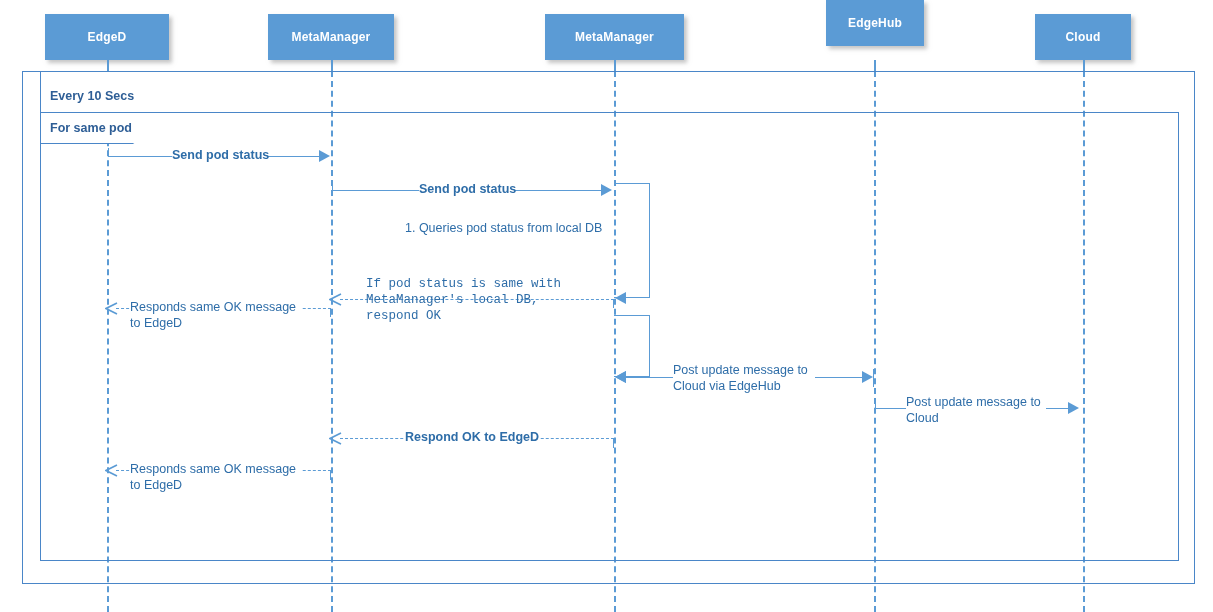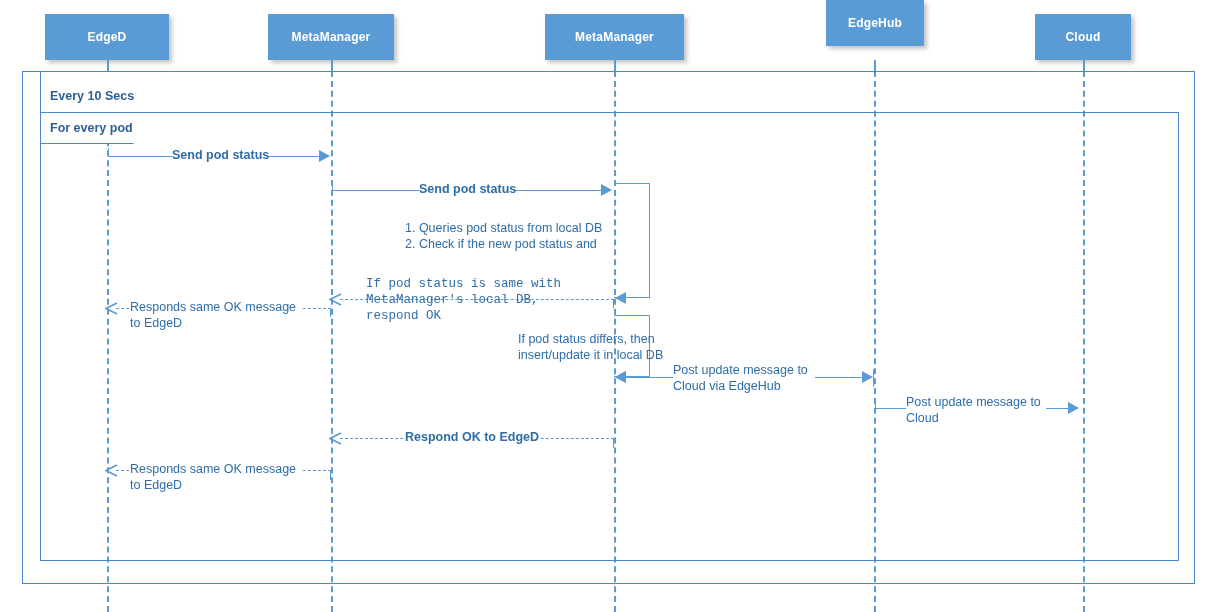--- a/index.html
+++ b/index.html
@@ -167,38 +167,37 @@
   <div class="lifeline" style="left:1083px; top:71px; height:541px;"></div>
 
   <div class="frame" style="left:22px; top:71px; width:1173px; height:513px;"></div>
 
   <div class="frame-tab" style="left:22px; top:71px; width:116px; height:49px;margin-left:18px;">
     <span class="tab-label">Every 10 Secs</span>
   </div>
 
   <div class="frame" style="left:40px; top:112px; width:1139px; height:449px;"></div>
   <div class="frame-tab" style="left:40px; top:112px; width:116px; height:32px;">
-    <span class="tab-label">For every pod</span>
+    <span class="tab-label">For same pod</span>
   </div>
 
   <div class="msg-line" style="left:108px; top:156px; width:214px;"></div>
   <div class="stub" style="left:108px; top:148px; width:0; height:9px; border-left:1.5px solid #5B9BD5;"></div>
   <div class="arrowhead arrow-right-filled" style="left:319px; top:150px;"></div>
   <div class="msg-label" style="left:172px; top:148px; width:96px;">Send pod status</div>
 
   <div class="msg-line" style="left:332px; top:190px; width:272px;"></div>
   <div class="stub" style="left:332px; top:182px; width:0; height:9px; border-left:1.5px solid #5B9BD5;"></div>
   <div class="arrowhead arrow-right-filled" style="left:601px; top:184px;"></div>
   <div class="msg-label" style="left:419px; top:182px; width:96px;">Send pod status</div>
 
   <div class="selfloop" style="left:614px; top:183px; width:36px; height:115px;"></div>
   <div class="arrowhead arrow-left-filled" style="left:615px; top:292px;"></div>
   <div class="note-label" style="left:405px; top:220px; width:414px;">
     <div>1. Queries pod status from local DB</div>
-    <div>2. Check if the new pod status and</div>
   </div>
 
   <div class="msg-line dashed" style="left:340px; top:299px; width:274px;"></div>
   <div class="stub" style="left:613px; top:299px; width:0; height:9px; border-left:1.5px solid #5B9BD5;"></div>
   <svg class="arrowhead arrow-left-open" style="left:329px; top:293px;" viewBox="0 0 13 13">
     <polyline points="12,1 1,6.5 12,12" fill="none" stroke="#5B9BD5" stroke-width="1.6"></polyline>
   </svg>
   <div class="note-label" style="left:366px; top:276px; width:175px;font-family:Liberation Mono, monospace;">
     <div>If pod status is same with</div>
     <div>MetaManager's local DB,</div>
@@ -210,24 +209,20 @@
   <svg class="arrowhead arrow-left-open" style="left:105px; top:302px;" viewBox="0 0 13 13">
     <polyline points="12,1 1,6.5 12,12" fill="none" stroke="#5B9BD5" stroke-width="1.6"></polyline>
   </svg>
   <div class="note-label" style="left:130px; top:299px; width:172px; background:#ffffff;">
     <div>Responds same OK message</div>
     <div>to EdgeD</div>
   </div>
 
   <div class="selfloop" style="left:614px; top:315px; width:36px; height:62px;"></div>
   <div class="arrowhead arrow-left-filled" style="left:615px; top:371px;"></div>
-  <div class="note-label" style="left:518px; top:331px; width:232px;">
-    <div>If pod status differs, then</div>
-    <div>insert/update it in local DB</div>
-  </div>
 
   <div class="msg-line" style="left:622px; top:377px; width:244px;"></div>
   <div class="arrowhead arrow-left-filled" style="left:615px; top:371px;"></div>
   <div class="arrowhead arrow-right-filled" style="left:862px; top:371px;"></div>
   <div class="stub" style="left:873px; top:369px; width:0; height:18px; border-left:1.5px solid #5B9BD5;"></div>
   <div class="note-label" style="left:673px; top:362px; width:142px; background:#ffffff;">
     <div>Post update message to</div>
     <div>Cloud via EdgeHub</div>
   </div>
 

